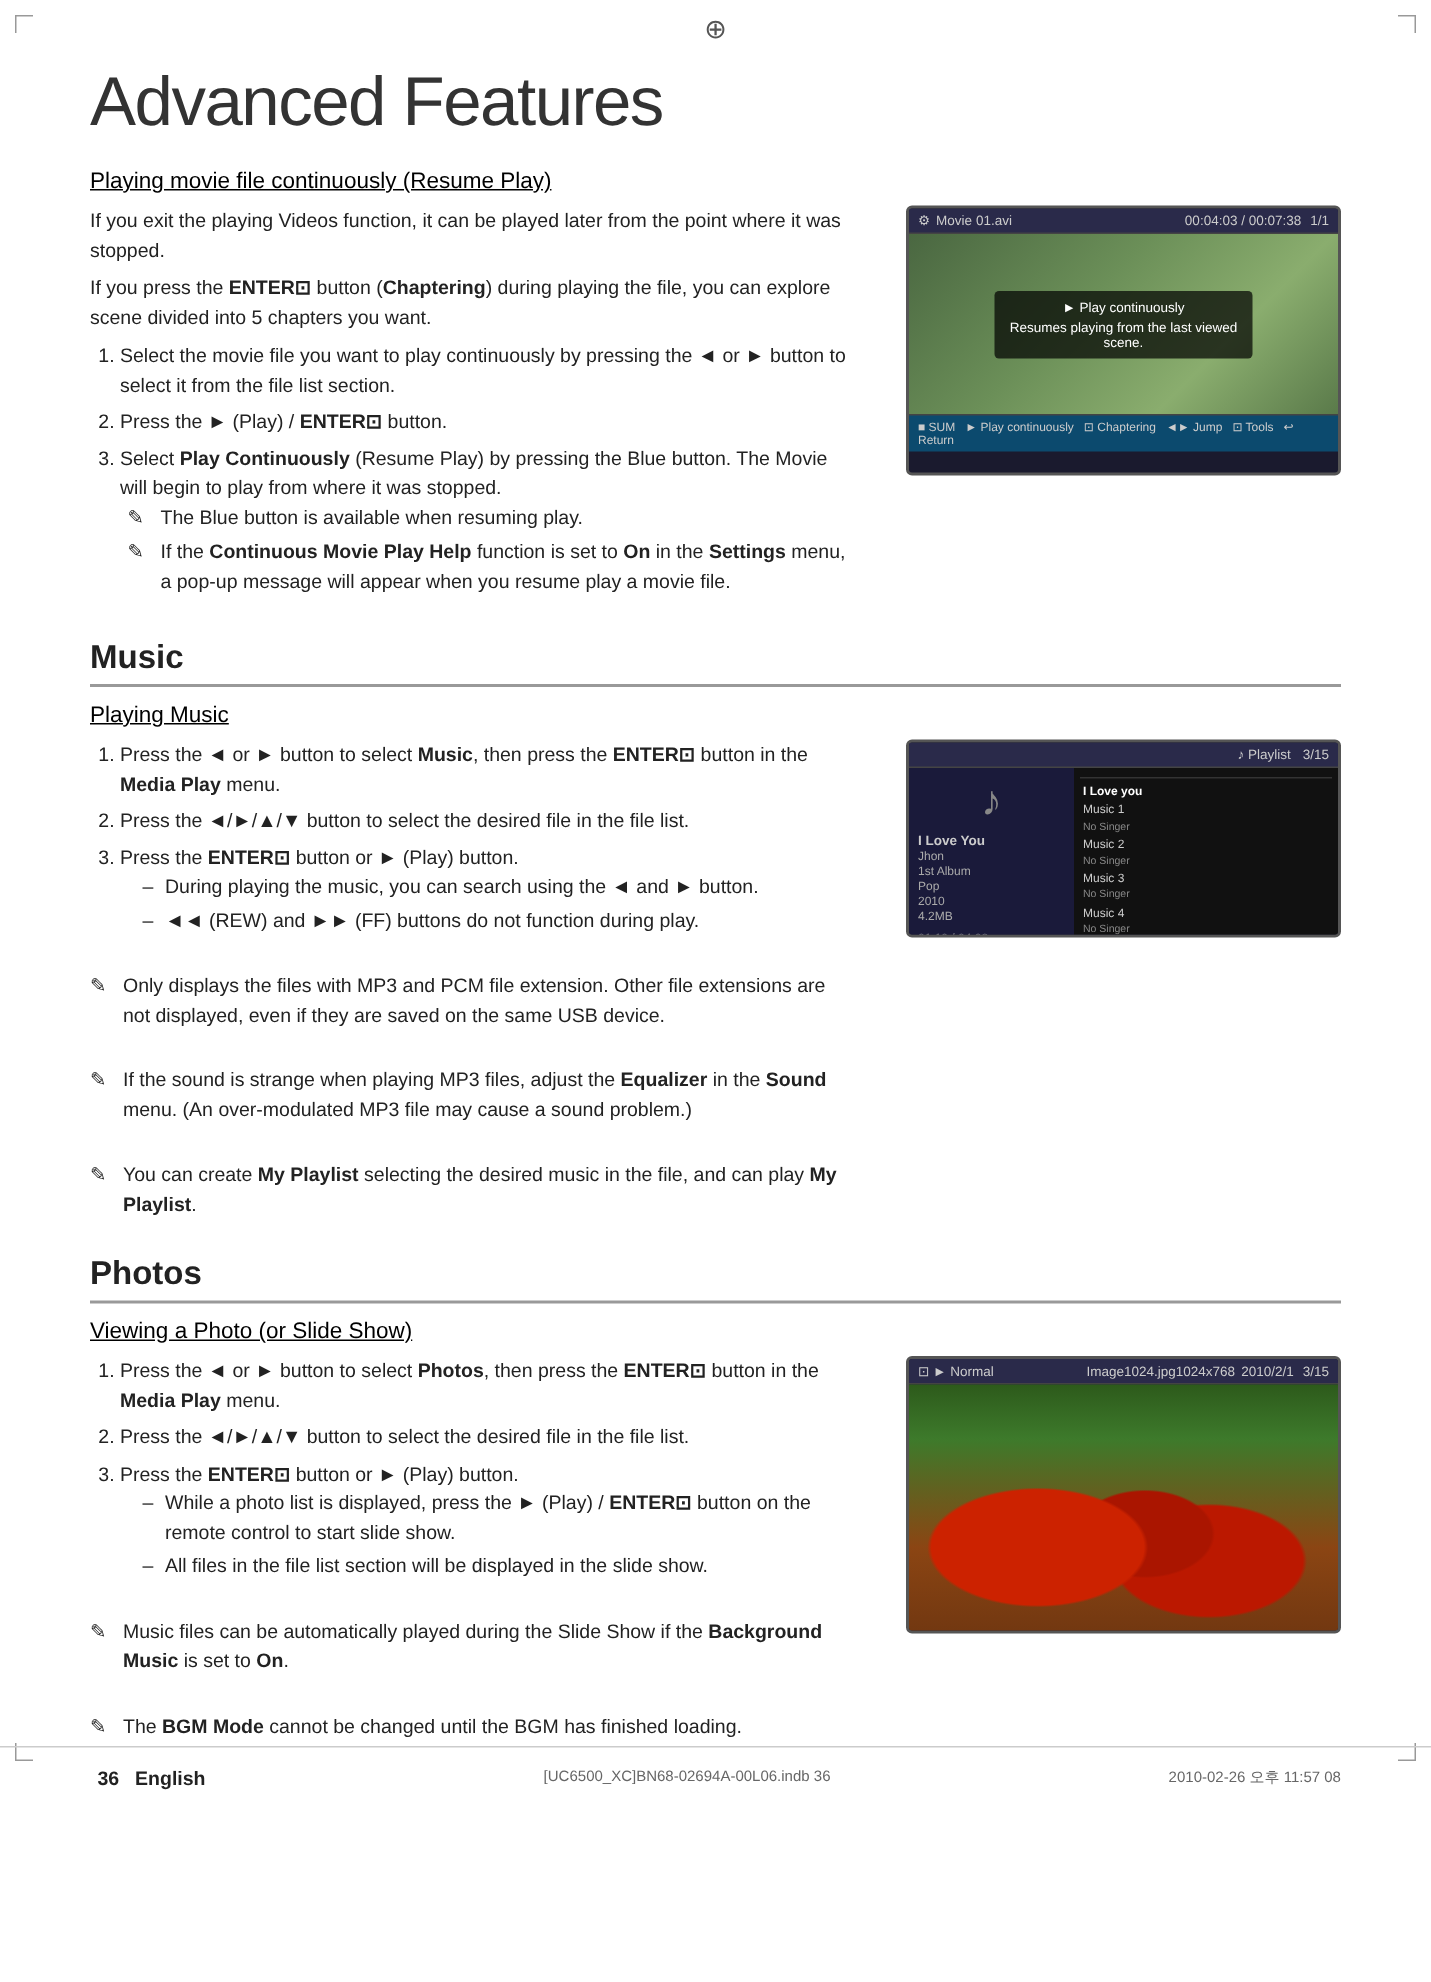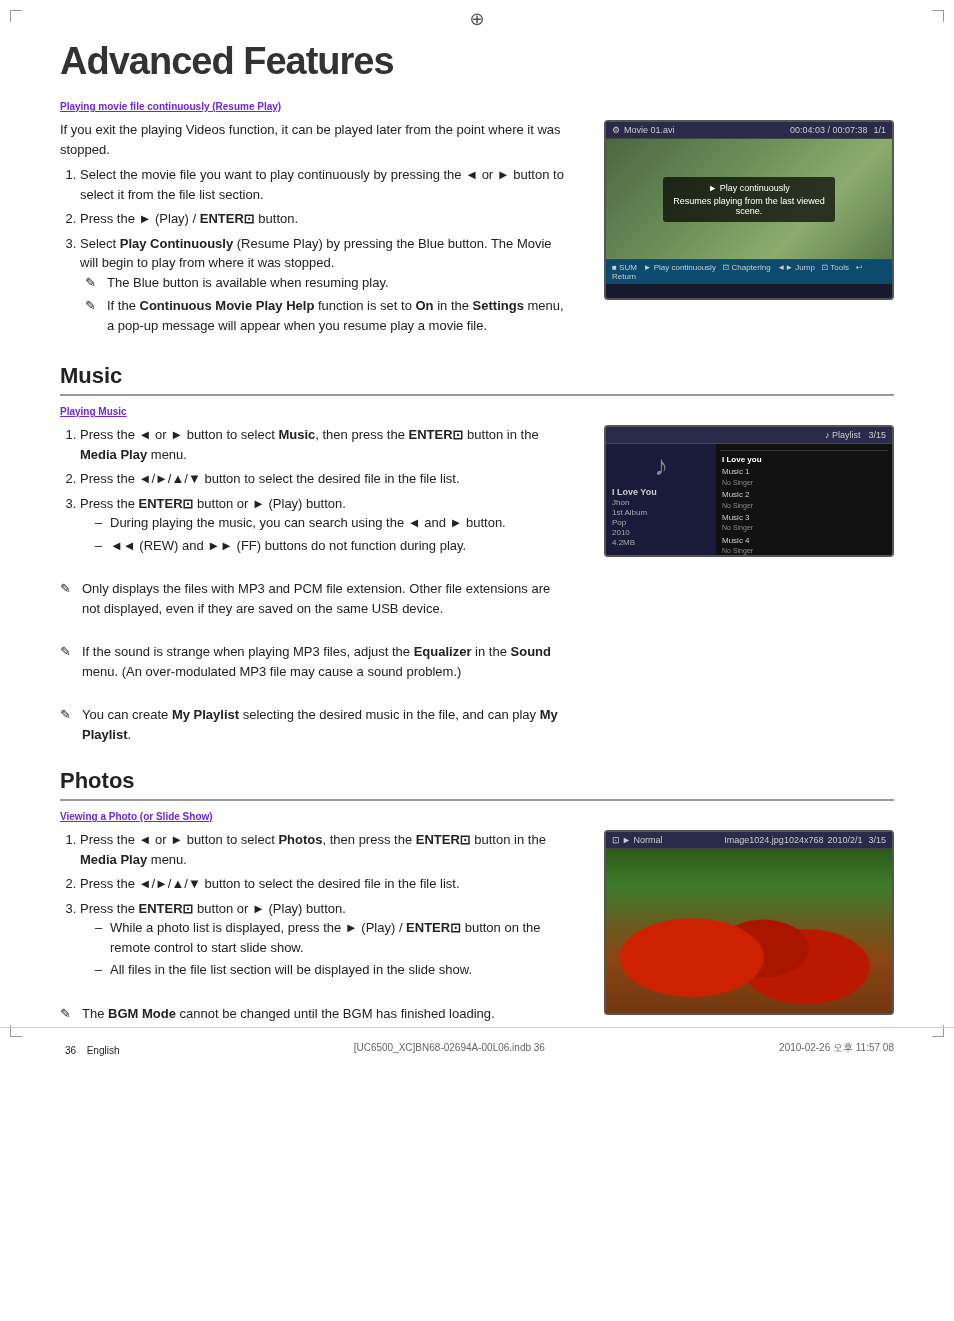--- a/index.html
+++ b/index.html
@@ -32,39 +32,39 @@
       height: 12px;
       border-color: #999;
       border-style: solid;
     }
     .corner-tl { top: 10px; left: 10px; border-width: 1px 0 0 1px; }
     .corner-tr { top: 10px; right: 10px; border-width: 1px 1px 0 0; }
     .corner-bl { bottom: 30px; left: 10px; border-width: 0 0 1px 1px; }
     .corner-br { bottom: 30px; right: 10px; border-width: 0 1px 1px 0; }
 
     h1.title {
-      font-size: 38px;
-      font-weight: 700;
+      font-size: 46px;
+      font-weight: 400;
       color: #333;
       margin-bottom: 18px;
       letter-spacing: -1px;
     }
     h2.section-title {
       font-size: 22px;
       font-weight: bold;
       color: #222;
       border-bottom: 2px solid #999;
       padding-bottom: 5px;
       margin-bottom: 10px;
       margin-top: 20px;
     }
     h3.subsection-title {
-      font-size: 10px;
-      font-weight: bold;
-      color: #6d28d9;
+      font-size: 15px;
+      font-weight: normal;
+      color: #000000;
       margin-bottom: 8px;
       text-decoration: underline;
     }
     p { line-height: 1.5; margin-bottom: 6px; }
     ol { margin-left: 20px; margin-bottom: 8px; }
     ol li { margin-bottom: 5px; line-height: 1.5; }
     ul.notes { list-style: none; margin-left: 5px; margin-bottom: 6px; }
     ul.notes li { padding-left: 22px; position: relative; margin-bottom: 4px; line-height: 1.5; }
     ul.notes li::before { content: "✎"; position: absolute; left: 0; font-size: 13px; }
     .note-item { padding-left: 22px; position: relative; margin-bottom: 4px; line-height: 1.5; margin-top: 24px; }
@@ -210,41 +210,42 @@
       justify-content: space-between;
       align-items: center;
       font-size: 10px;
       color: #666;
     }
     .page-number {
       font-size: 20px;
       font-weight: bold;
       color: #222;
     }
-    .page-number span { font-size: 10px; font-weight: normal; margin-left: 5px; }
+    .page-number span { font-size: 13px; font-weight: bold; margin-left: 5px; }
   </style>
 </head>
 <body>
 
 <div class="page">
 
   <div class="corner-tl"></div>
   <div class="corner-tr"></div>
   <div class="corner-bl"></div>
   <div class="corner-br"></div>
 
   <div class="crosshair">⊕</div>
 
   <h1 class="title">Advanced Features</h1>
 
   <h3 class="subsection-title">Playing movie file continuously (Resume Play)</h3>
 
   <div class="two-col">
     <div class="text-col">
       <p>If you exit the playing Videos function, it can be played later from the point where it was stopped.</p>
+      <p>If you press the <b>ENTER⊡</b> button (<b>Chaptering</b>) during playing the file, you can explore scene divided into 5 chapters you want.</p>
       <ol>
         <li>Select the movie file you want to play continuously by pressing the ◄ or ► button to select it from the file list section.</li>
         <li>Press the ► (Play) / <b>ENTER⊡</b> button.</li>
         <li>Select <b>Play Continuously</b> (Resume Play) by pressing the Blue button. The Movie will begin to play from where it was stopped.
           <ul class="notes">
             <li>The Blue button is available when resuming play.</li>
             <li>If the <b>Continuous Movie Play Help</b> function is set to <b>On</b> in the <b>Settings</b> menu, a pop-up message will appear when you resume play a movie file.</li>
           </ul>
         </li>
       </ol>
@@ -335,20 +336,21 @@
       <ol>
         <li>Press the ◄ or ► button to select <b>Photos</b>, then press the <b>ENTER⊡</b> button in the <b>Media Play</b> menu.</li>
         <li>Press the ◄/►/▲/▼ button to select the desired file in the file list.</li>
         <li>Press the <b>ENTER⊡</b> button or ► (Play) button.
           <ul class="sub-list">
             <li>While a photo list is displayed, press the ► (Play) / <b>ENTER⊡</b> button on the remote control to start slide show.</li>
             <li>All files in the file list section will be displayed in the slide show.</li>
           </ul>
         </li>
       </ol>
+      <div class="note-item">Music files can be automatically played during the Slide Show if the <b>Background Music</b> is set to <b>On</b>.</div>
       <div class="note-item">The <b>BGM Mode</b> cannot be changed until the BGM has finished loading.</div>
     </div>
     <div class="img-col">
       <div class="tv-screen photo-screen">
         <div class="tv-header">
           <span>⊡ ► Normal</span>
           <span style="flex:1; text-align:right;">Image1024.jpg</span>
           <span>1024x768</span>
           <span style="margin-left:4px;">2010/2/1</span>
           <span style="margin-left:6px;">3/15</span>

